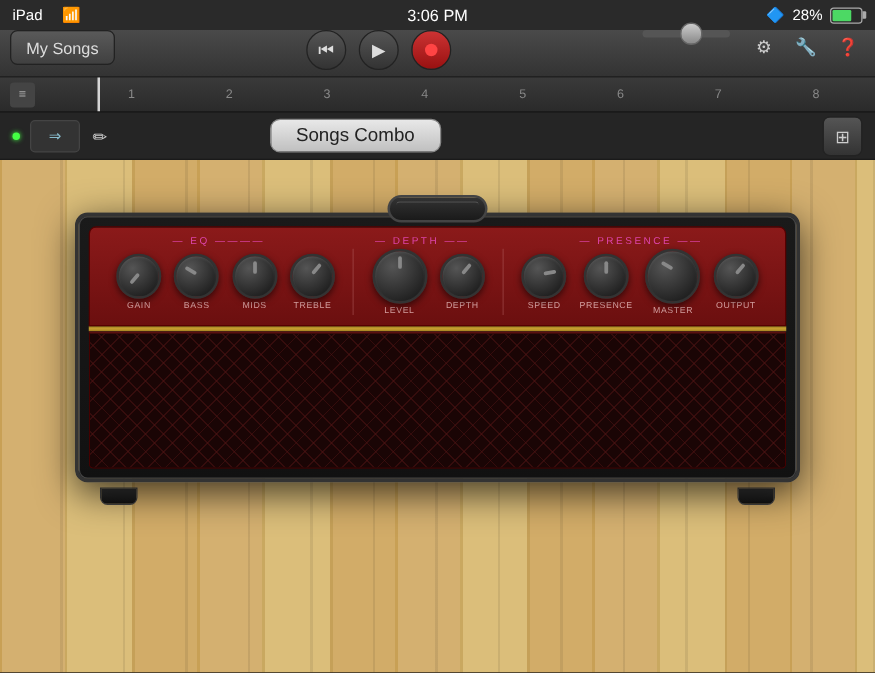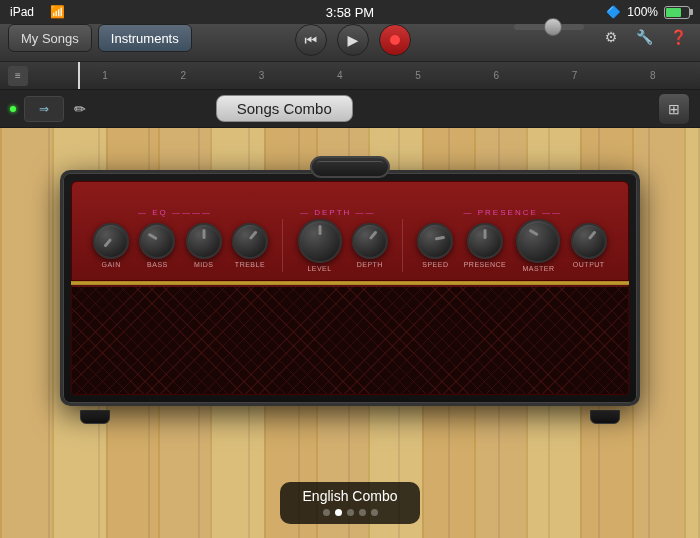--- a/index.html
+++ b/index.html
@@ -246,21 +246,20 @@
       border: 1px solid #500;
       position: relative;
     }
 
     
     .section-labels {
       display: flex;
       justify-content: space-around;
       margin-bottom: 2px;
       padding: 0 10px;
-      margin-top: 20px;
     }
 
     
     .knobs-row {
       display: flex;
       align-items: center;
       justify-content: space-around;
       padding: 0 4px;
     }
 
@@ -398,33 +397,32 @@
     }
   </style>
 </head>
 <body>
 
 <div id="status-bar">
   <div class="status-left">
     <span>iPad</span>
     <span>📶</span>
   </div>
-  <div class="status-center">3:58 PM</div>
+  <div class="status-center">3:06 PM</div>
   <div class="status-right">
     <span>🔷</span>
-    <span>100%</span>
+    <span>28%</span>
     <div class="battery-bar">
       <div class="battery-fill"></div>
     </div>
   </div>
 </div>
 
 <div id="toolbar">
   <button class="toolbar-btn">My Songs</button>
-  <button class="toolbar-btn active">Instruments</button>
   <div class="toolbar-spacer"></div>
   <div style="position:relative; width:200px; display:flex; align-items:center; justify-content:center; gap:10px;">
     <div class="transport-btn">⏮</div>
     <div class="transport-btn">▶</div>
     <div class="transport-btn record">
       <div class="record-dot"></div>
     </div>
   </div>
   <div class="toolbar-spacer"></div>
   <div class="volume-slider-wrap">
@@ -553,24 +551,14 @@
 
     </div>
 
     <div class="amp-feet">
       <div class="amp-foot"></div>
       <div class="amp-foot"></div>
     </div>
 
   </div>
 
-  <div id="preset-selector">
-    <div class="preset-name">English Combo</div>
-    <div class="preset-dots">
-      <div class="preset-dot"></div>
-      <div class="preset-dot active"></div>
-      <div class="preset-dot"></div>
-      <div class="preset-dot"></div>
-      <div class="preset-dot"></div>
-    </div>
-  </div>
 
 </div>
 
 </body></html>

